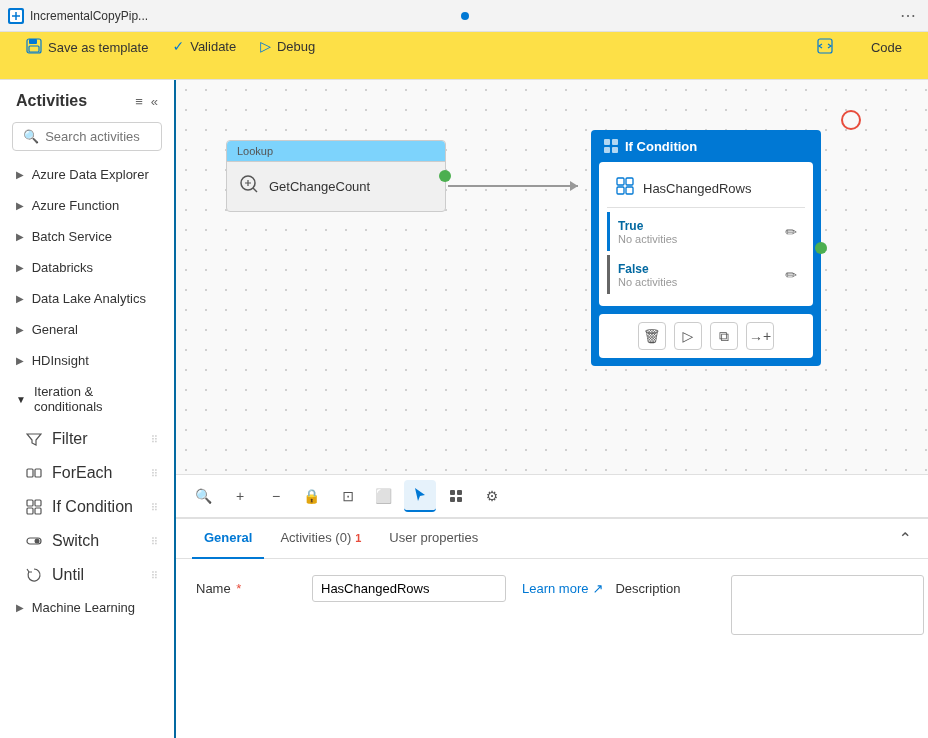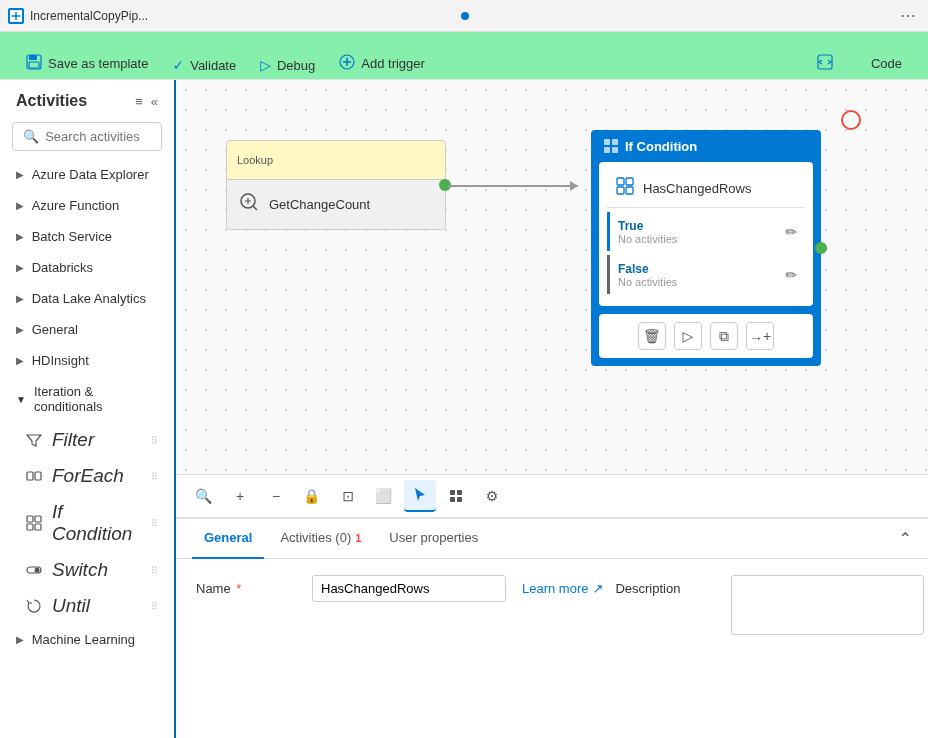--- a/index.html
+++ b/index.html
@@ -20,24 +20,24 @@
     .titlebar-title { flex: 1; }
     .titlebar-dot { width: 8px; height: 8px; background: #0078d4; border-radius: 50%; margin-left: 4px; }
     .titlebar-menu { color: #666; font-size: 16px; cursor: pointer; padding: 0 4px; }
 
     
     .app { display: flex; flex-direction: column; height: calc(100% - 32px); }
 
     
     .toolbar {
       height: 48px;
-      background: #86efac;
+      background: #fde047;
       border-bottom: 1px solid #e0e0e0;
       display: flex;
-      align-items: flex-end;
+      align-items: flex-start;
       padding: 0 16px;
       gap: 4px;
     }
     .toolbar-btn {
       display: flex;
       align-items: center;
       gap: 6px;
       padding: 6px 10px;
       border: none;
       background: transparent;
@@ -103,21 +103,21 @@
     
     .category-items { }
     .activity-item {
       display: flex;
       align-items: center;
       padding: 7px 16px 7px 24px;
       cursor: grab;
       gap: 8px;
     }
     .activity-item .act-icon { width: 20px; height: 20px; display: flex; align-items: center; justify-content: center; }
-    .activity-item label { font-size: 19px; flex: 1; cursor: grab; font-style: italic; }
+    .activity-item label { font-size: 16px; flex: 1; cursor: grab; }
     .activity-item .drag-handle { color: #ccc; font-size: 10px; }
 
     
     .canvas-area {
       flex: 1;
       display: flex;
       flex-direction: column;
       background: #fafafa;
       overflow: hidden;
     }
@@ -160,25 +160,25 @@
     .lookup-node {
       position: absolute;
       left: 50px;
       top: 60px;
       width: 220px;
       background: #f0f0f0;
       border: 1px solid #ccc;
       border-radius: 4px;
     }
     .node-header {
-      padding: 13px 10px;
+      padding: 4px 10px;
       font-size: 11px;
       color: #555;
       border-bottom: 1px solid #ccc;
-      background: #fef9c3;
+      background: #7dd3fc;
       border-radius: 4px 4px 0 0;
     }
     .node-body {
       padding: 10px;
       display: flex;
       align-items: center;
       gap: 8px;
     }
     .node-icon { font-size: 20px; color: #555; }
     .node-name { font-size: 13px; font-weight: 500; }
@@ -425,29 +425,20 @@
       </span>
       <span>Save as template</span>
     </button>
     <button class="toolbar-btn">
       <span class="icon">✓</span>
       <span>Validate</span>
     </button>
     <button class="toolbar-btn">
       <span class="icon">▷</span>
       <span>Debug</span>
-    </button>
-    <button class="toolbar-btn">
-      <span class="icon">
-        <svg width="16" height="16" viewBox="0 0 16 16">
-            <circle cx="8" cy="8" r="7" fill="none" stroke="#0078d4" stroke-width="1.2"></circle>
-            <path d="M8 4v8M4 8h8" stroke="#0078d4" stroke-width="1.5"></path>
-          </svg>
-      </span>
-      <span>Add trigger</span>
     </button>
     <button class="toolbar-btn code-btn">
       <span class="icon">
         <svg width="16" height="16" viewBox="0 0 16 16">
             <rect x="1" y="1" width="14" height="14" rx="2" fill="none" stroke="#0078d4" stroke-width="1.2"></rect>
             <path d="M5 6l-3 2 3 2M11 6l3 2-3 2" stroke="#0078d4" stroke-width="1.2" fill="none"></path>
           </svg>
       </span>
       <span>Code</span>
     </button>

